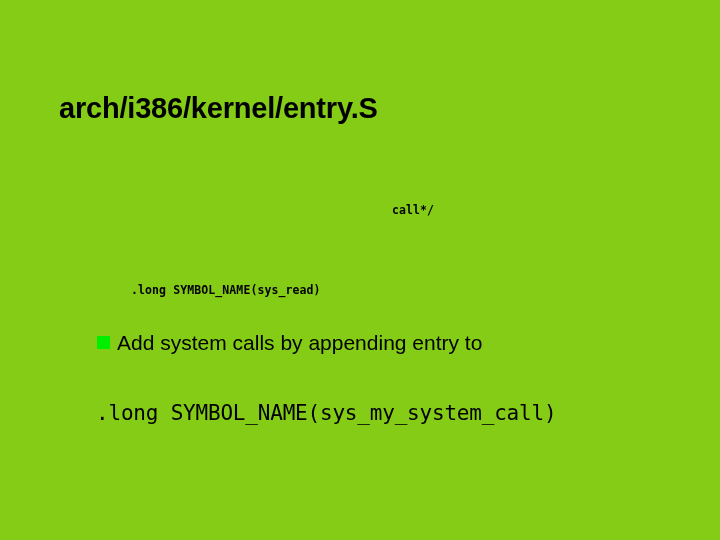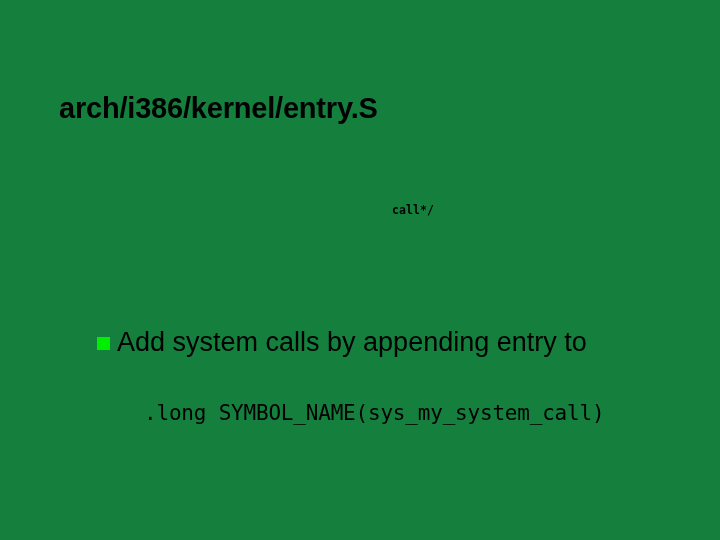--- a/index.html
+++ b/index.html
@@ -14,21 +14,21 @@
     overflow: hidden;
     position: relative;
   }
 
   .slide {
     position: absolute;
     left: 0;
     top: 0;
     width: 720px;
     height: 540px;
-    background: #15803d;
+    background: #84cc16;
   }
 
   
   .slide-title {
     position: absolute;
     left: 59px;
     top: 92px;
     font-family: "Liberation Sans", sans-serif;
     font-size: 29px;
     font-weight: bold;
@@ -67,21 +67,21 @@
 
   
   .bullet-block {
     position: absolute;
     left: 97px;
     top: 328px;
     width: 470px;
   }
   .bullet-line {
     font-family: "Liberation Sans", sans-serif;
-    font-size: 27px;
+    font-size: 21px;
     color: #000000;
     line-height: 29px;
     white-space: pre;
   }
   .bullet-marker {
     display: inline-block;
     width: 13px;
     height: 13px;
     background: #00ee00;
     vertical-align: 1px;
@@ -91,33 +91,33 @@
   
   .code-large {
     position: absolute;
     left: 96px;
     top: 401px;
     font-family: "DejaVu Sans Mono", "Liberation Mono", monospace;
     font-size: 21px;
     color: #000000;
     white-space: pre;
     letter-spacing: -0.2px;
-    margin-left: 48px;
   }
 </style>
 </head>
 <body>
 
 <div class="slide">
 
   <div class="slide-title">arch/i386/kernel/entry.S</div>
 
   <div class="code-block">
     <span class="code-line cont">call*/</span>
     <span class="code-gap"></span>
+    <span class="code-line indent">.long SYMBOL_NAME(sys_read)</span>
     
   </div>
 
   <div class="bullet-block">
     <div class="bullet-line"><span class="bullet-marker"></span><span>Add system calls by appending entry to</span></div>
   </div>
 
   <div class="code-large">.long SYMBOL_NAME(sys_my_system_call)</div>
 
 </div>

